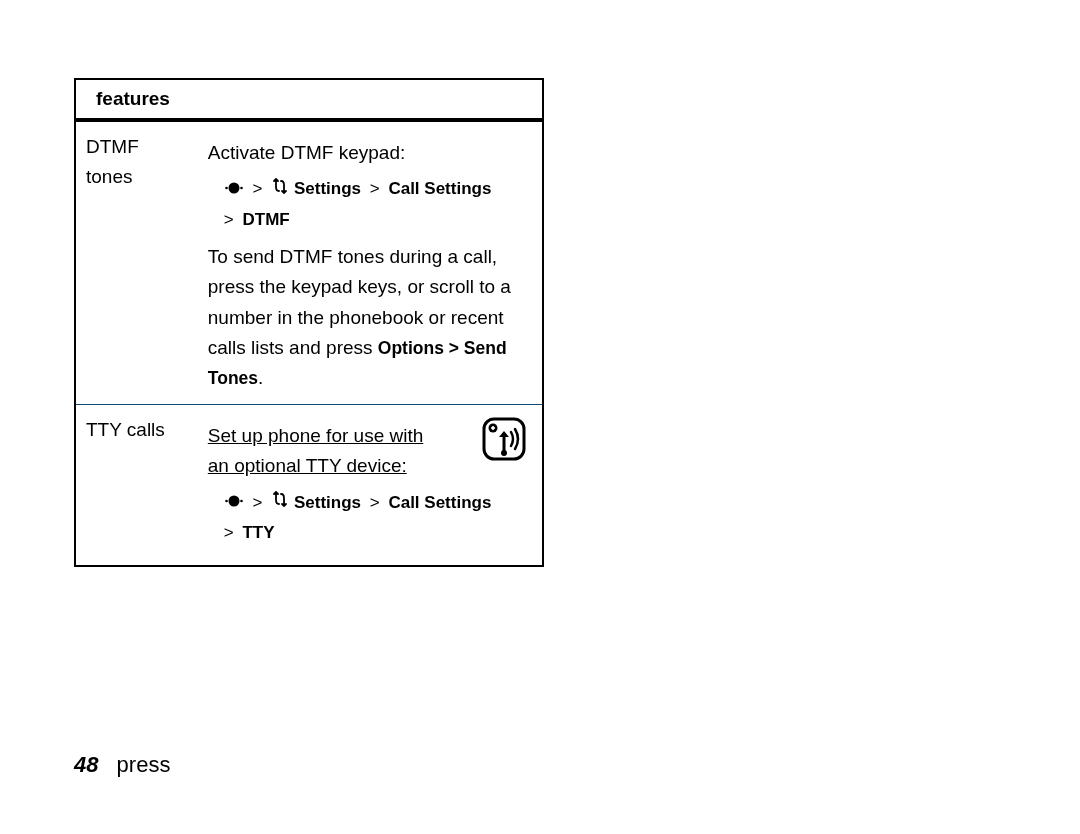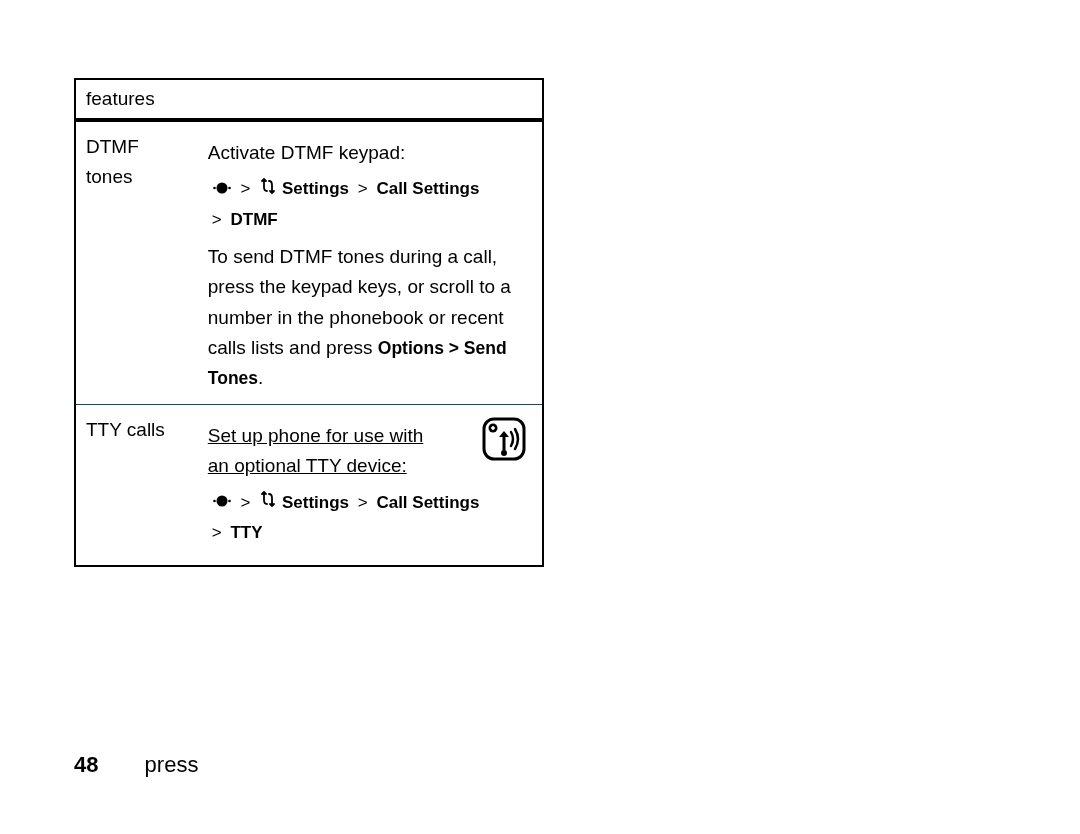--- a/index.html
+++ b/index.html
@@ -20,23 +20,23 @@
   .feature-table {
     position: absolute;
     left: 74px;
     top: 78px;
     width: 470px;
     border: 2px solid #000;
     border-collapse: collapse;
   }
   .header-row th {
     text-align: left;
-    font-weight: normal;
+    font-weight: bold;
     font-size: 19px;
-    padding: 8px 10px 8px 10px;
+    padding: 8px 10px 8px 20px;
     border-bottom: 4px solid #000;
   }
   .body-row td {
     vertical-align: top;
     padding: 10px 10px 10px 10px;
     border-top: 1px solid #0c4a6e;
     font-size: 19px;
     line-height: 1.6;
   }
   .body-row.first td {
@@ -48,21 +48,21 @@
   }
   td.desc {
     width: 352px;
   }
   .nav-line {
     font-weight: bold;
     font-size: 17px;
     font-family: Arial, Helvetica, sans-serif;
     line-height: 1.8;
     display: block;
-    margin: 6px 4px;
+    margin: 6px 16px;
   }
   .nav-sep {
     font-weight: normal;
     padding: 0 4px;
   }
   .nav-icon {
     display: inline-block;
     vertical-align: middle;
   }
   .para {
@@ -88,21 +88,22 @@
     top: 2px;
   }
   .footer {
     position: absolute;
     left: 74px;
     bottom: 56px;
     font-size: 22px;
   }
   .footer .pagenum {
     font-weight: bold;
-    margin-right: 40px;
+    margin-right: 12px;
+    font-style: italic;
   }
 </style>
 </head>
 <body>
 
 <div class="page">
 
   <table class="feature-table">
     <tbody>
         <tr class="header-row">

